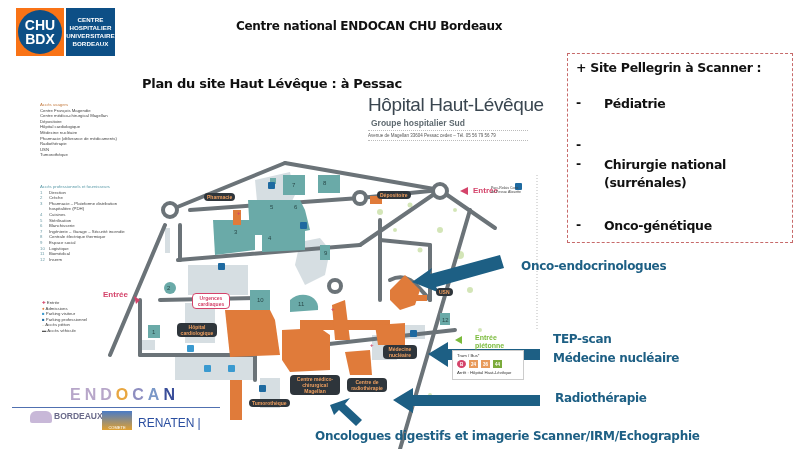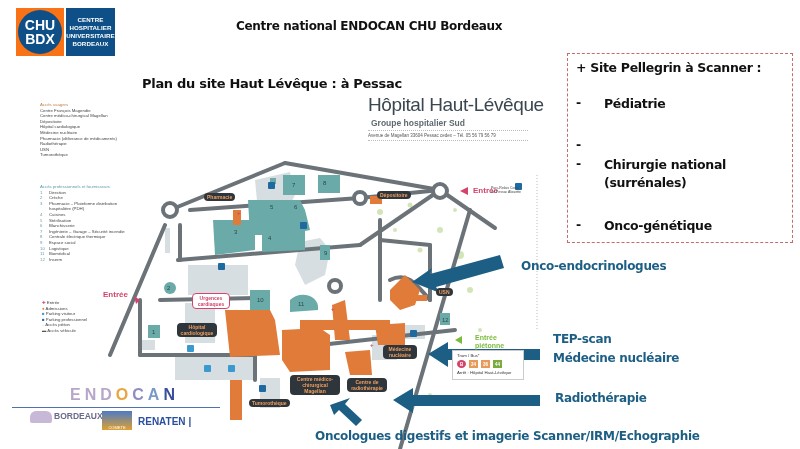--- a/index.html
+++ b/index.html
@@ -33,21 +33,21 @@
   .tag.red { background: #fff; border: 1px solid #d4436a; color: #d4436a; }
   .entree { position: absolute; color: #d4436a; font-size: 8px; font-weight: bold; white-space: nowrap; }
   .entree-g { position: absolute; color: #7bbb3c; font-size: 7px; font-weight: bold; line-height: 8px; white-space: nowrap; }
 
   .blue-label { position: absolute; font-family: "DejaVu Sans", sans-serif; font-weight: bold; color: #1d5f84; font-size: 12px; white-space: nowrap; letter-spacing: -0.3px; }
 
   .endocan { position: absolute; left: 70px; top: 386px; font-size: 16px; font-weight: bold; letter-spacing: 4px; white-space: nowrap; }
   .endocan-line { position: absolute; left: 12px; top: 407px; width: 208px; height: 1px; background: #5070b0; }
   .tuthyref { position: absolute; left: 30px; top: 411px; font-size: 8.5px; color: #6a6a8a; font-weight: bold; }
   .comete { position: absolute; left: 102px; top: 411px; width: 30px; height: 19px; background: linear-gradient(#4a7bc6, #e0a030); color: #fff; font-size: 4px; display: flex; align-items: flex-end; justify-content: center; }
-  .renaten { position: absolute; left: 138px; top: 416px; font-size: 10px; font-weight: bold; color: #2a4ea0; }
+  .renaten { position: absolute; left: 138px; top: 416px; font-size: 12px; font-weight: normal; color: #2a4ea0; }
 
   .tram { position: absolute; left: 452px; top: 350px; width: 72px; height: 30px; background: #fff; border: 1px solid #ccc; font-size: 4.3px; color: #333; padding: 2px 4px; }
   .tram .badges { display: flex; gap: 3px; margin-top: 2px; }
   .tram .b { width: 9px; height: 8px; font-size: 4.5px; color: #fff; display: flex; align-items: center; justify-content: center; font-weight: bold; }
 </style>
 </head>
 <body>
 
 <div class="logo">
   <div class="chu">

